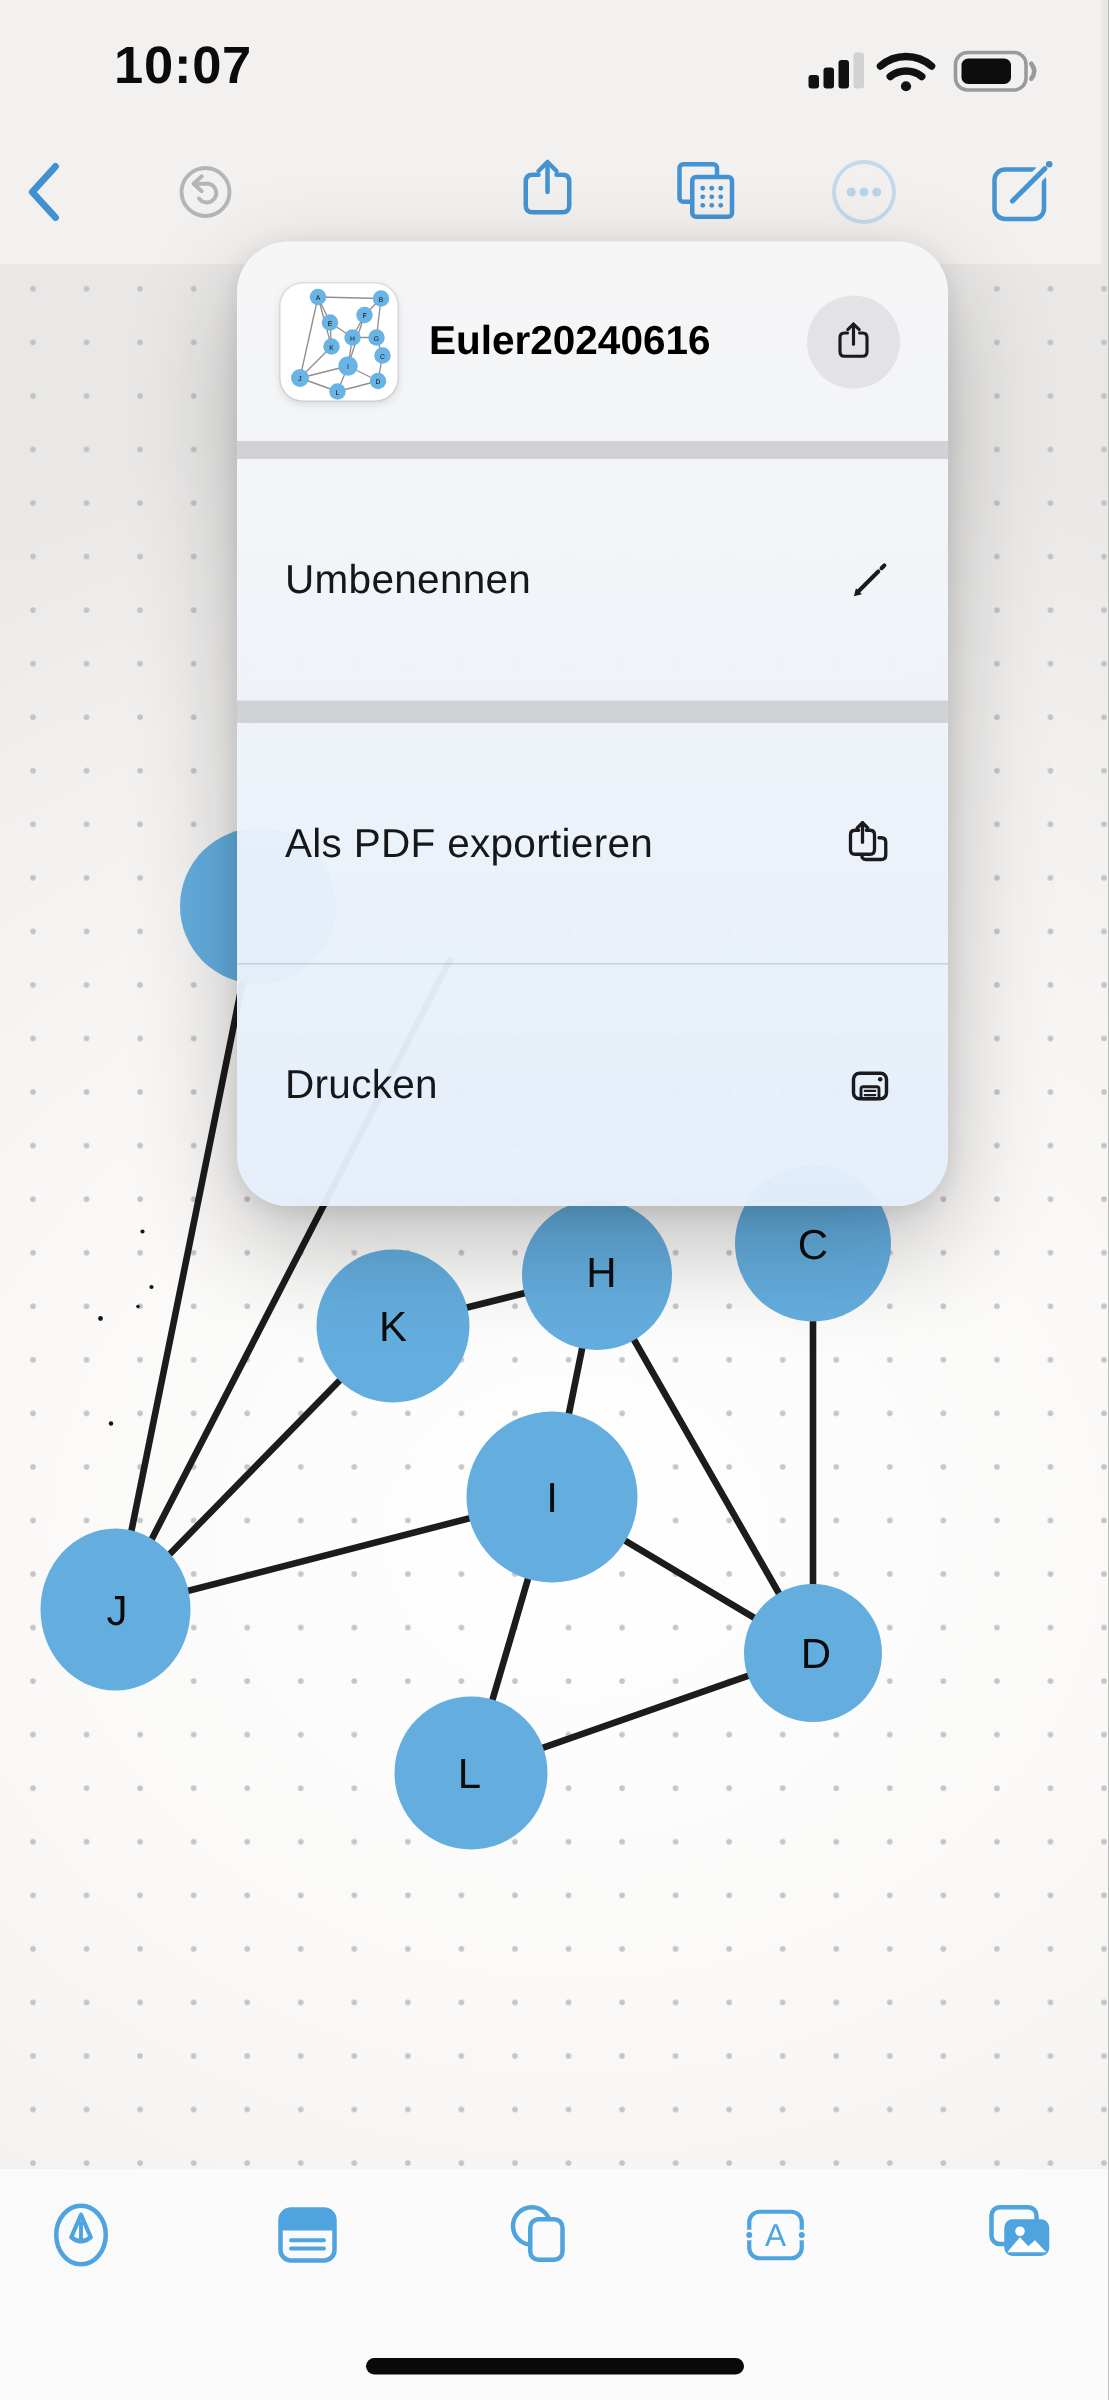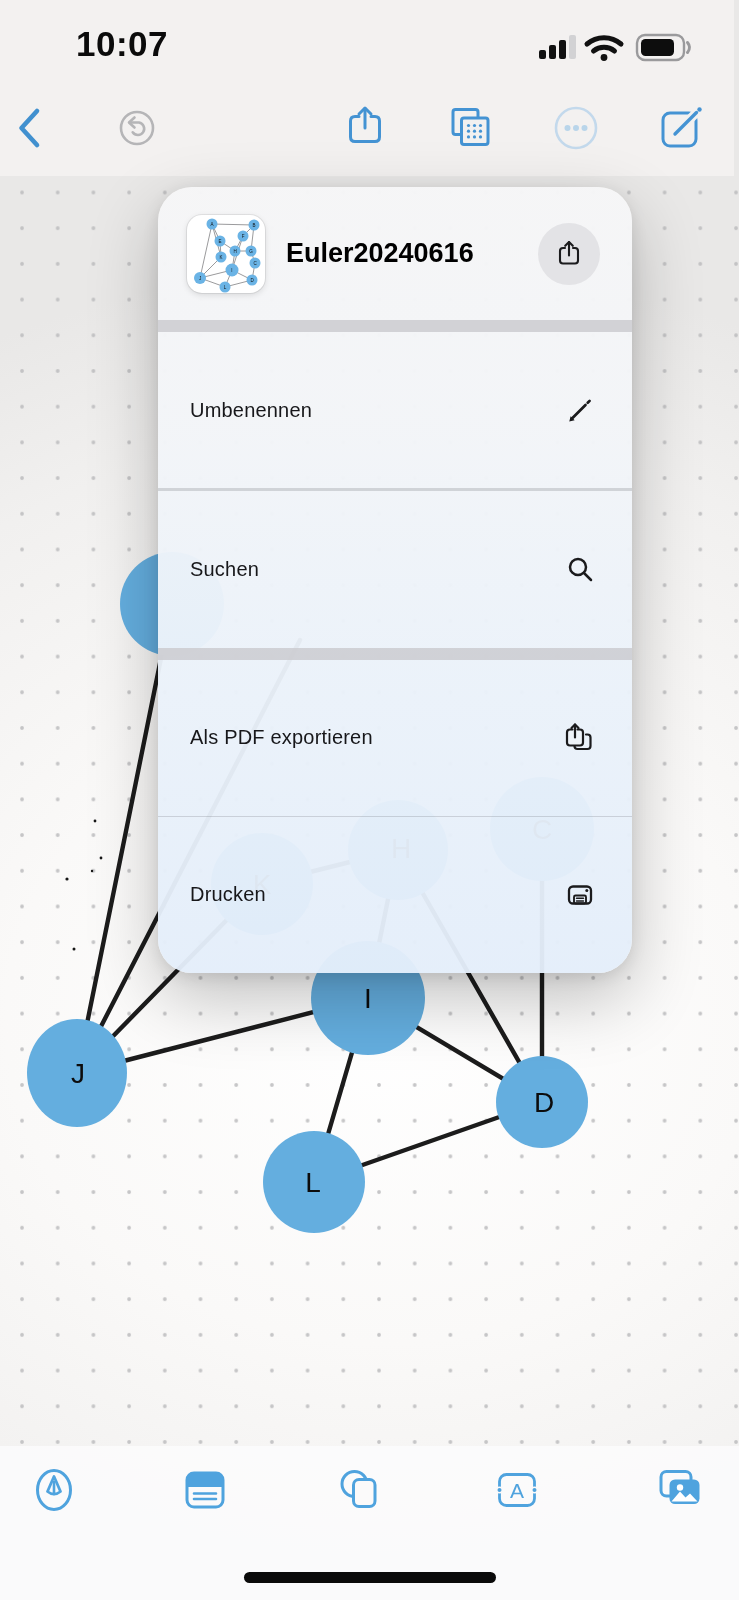--- a/index.html
+++ b/index.html
@@ -19,21 +19,21 @@
     position:absolute;left:0;top:0;width:734px;height:176px;z-index:2;
     background:rgba(242,241,240,0.96);
   }
   .time{
     position:absolute;left:76px;top:24px;font-size:35px;font-weight:700;color:#0b0b0b;letter-spacing:.5px;
   }
   .status-icons{position:absolute;left:525px;top:24px;}
   .toolbar-icon{position:absolute;background:none;border:none;padding:0;cursor:pointer;}
   
   .menu{
-    position:absolute;left:158px;top:187px;width:474px;height:786px;z-index:3;
+    position:absolute;left:158px;top:161px;width:474px;height:643px;z-index:3;
     border-radius:34px;overflow:hidden;display:flex;flex-direction:column;
     background:linear-gradient(180deg, rgba(246,246,247,0.97) 0%, rgba(243,245,248,0.97) 30%,
                rgba(235,242,250,0.96) 62%, rgba(228,238,250,0.96) 100%);
     box-shadow:0 26px 70px rgba(0,0,0,0.24), 0 4px 16px rgba(0,0,0,0.10);
   }
   .menu-header{height:133px;flex:0 0 auto;display:flex;align-items:center;padding-left:29px;}
   .thumb{
     width:78px;height:78px;border-radius:15px;background:#fff;flex:0 0 auto;
     box-shadow:0 0 0 1px rgba(0,0,0,0.07), 0 2px 6px rgba(0,0,0,0.12);
   }
@@ -41,21 +41,21 @@
   .share-circle{
     width:62px;height:62px;border-radius:50%;background:#e3e3e6;border:none;cursor:pointer;
     margin-right:32px;flex:0 0 auto;display:flex;align-items:center;justify-content:center;padding:0;
   }
   .sep-thick{height:12px;flex:0 0 auto;background:rgba(203,203,208,0.85);}
   .sep-thin{height:1px;flex:0 0 auto;background:rgba(60,60,67,0.18);}
   .menu-item{
     flex:1 1 0;display:flex;align-items:center;justify-content:space-between;
     padding:0 36px 0 32px;background:none;border:none;cursor:pointer;text-align:left;
   }
-  .menu-item .lbl{font-size:20px;color:#17171a;letter-spacing:.2px;font-family:"Liberation Sans",sans-serif;}
+  .menu-item .lbl{font-size:27px;color:#17171a;letter-spacing:.2px;font-family:"Liberation Sans",sans-serif;}
   
   .bottom-chrome{
     position:absolute;left:0;top:1446px;width:739px;height:154px;z-index:2;
     background:rgba(251,251,252,0.92);
   }
   .home-indicator{
     position:absolute;left:244px;top:1572px;width:252px;height:11px;border-radius:6px;
     background:#0a0a0a;z-index:4;
   }
 </style>
@@ -253,27 +253,20 @@
         <path d="M23.7 8.8 L25.6 6.9"></path>
         <path d="M6.2 26.6 L7 23.5 L9.3 25.8 Z" fill="#1b1b1d" stroke-width="1.4"></path>
       </svg>
     </button>
     <div class="sep-thin"></div>
 
     <div class="sep-thin"></div>
 
     <div class="sep-thin"></div>
 
-    <button class="menu-item">
-      <span class="lbl">Suchen</span>
-      <svg width="32" height="32" fill="none" stroke="#1b1b1d" stroke-width="2.5" stroke-linecap="round">
-        <circle cx="14" cy="14" r="8"></circle>
-        <path d="M20 20 L27 27"></path>
-      </svg>
-    </button>
 
     <div class="sep-thick"></div>
 
     <button class="menu-item">
       <span class="lbl">Als PDF exportieren</span>
       <svg width="34" height="34" fill="none" stroke="#1b1b1d" stroke-width="2.2" stroke-linecap="round" stroke-linejoin="round">
         <path d="M24 13.5 h1.5 q3 0 3 3 v8.5 q0 3-3 3 h-10 q-3 0-3-3 v-0.5"></path>
         <rect x="5" y="8.5" width="16" height="15.5" rx="0" fill="#eef3f9" stroke="none"></rect>
         <path d="M10.5 8.5 H8 q-3 0-3 3 v10 q0 3 3 3 h10 q3 0 3-3 v-10 q0-3-3-3 h-2.5"></path>
         <path d="M13 16.5 V3.5"></path>

